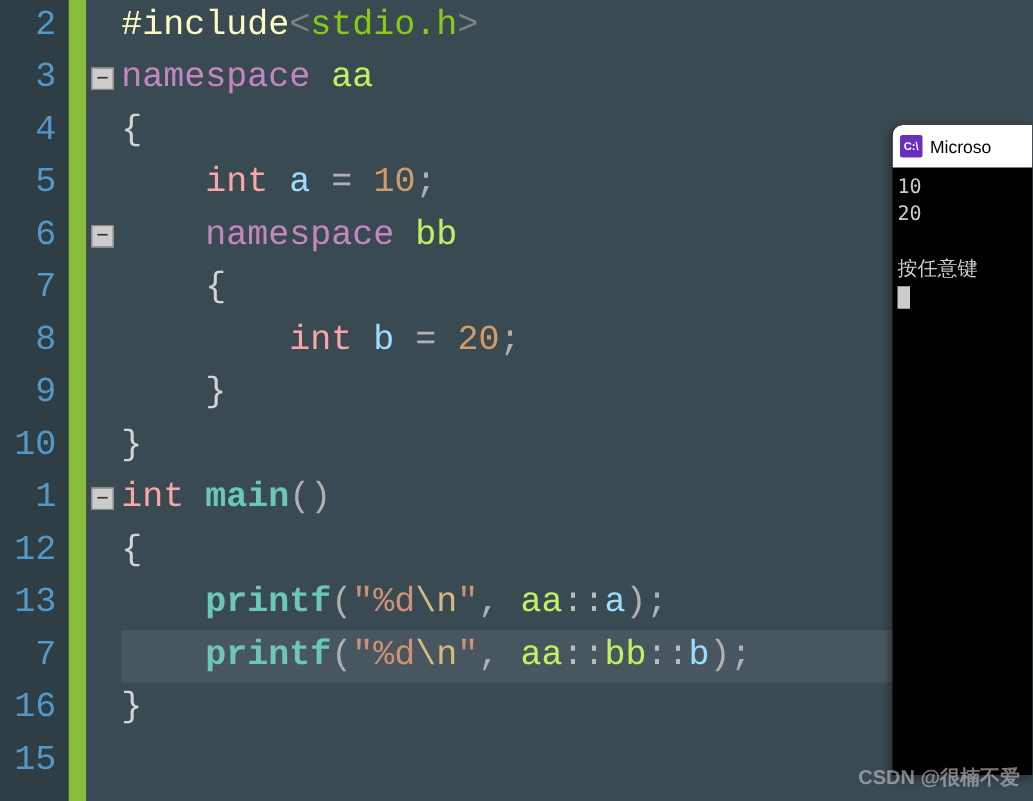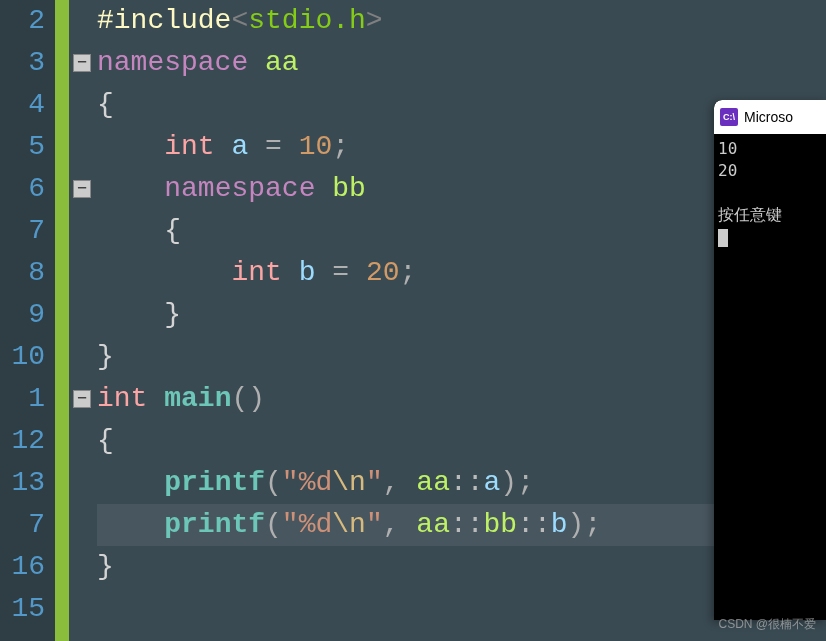--- a/index.html
+++ b/index.html
@@ -126,23 +126,24 @@
       display: inline-block;
       width: 10px;
       height: 18px;
       background: #ccc;
       vertical-align: middle;
     }
     .watermark {
       position: absolute;
       right: 10px;
       bottom: 8px;
-      font-size: 12px;
+      font-size: 16px;
       color: rgba(200, 200, 200, 0.6);
       font-family: 'Microsoft YaHei', sans-serif;
+      font-weight: bold;
     }
   </style>
 </head>
 <body>
 
 <div class="editor">
   <div class="gutter">
     <div class="ln">2</div>
     <div class="ln">3</div>
     <div class="ln">4</div>

